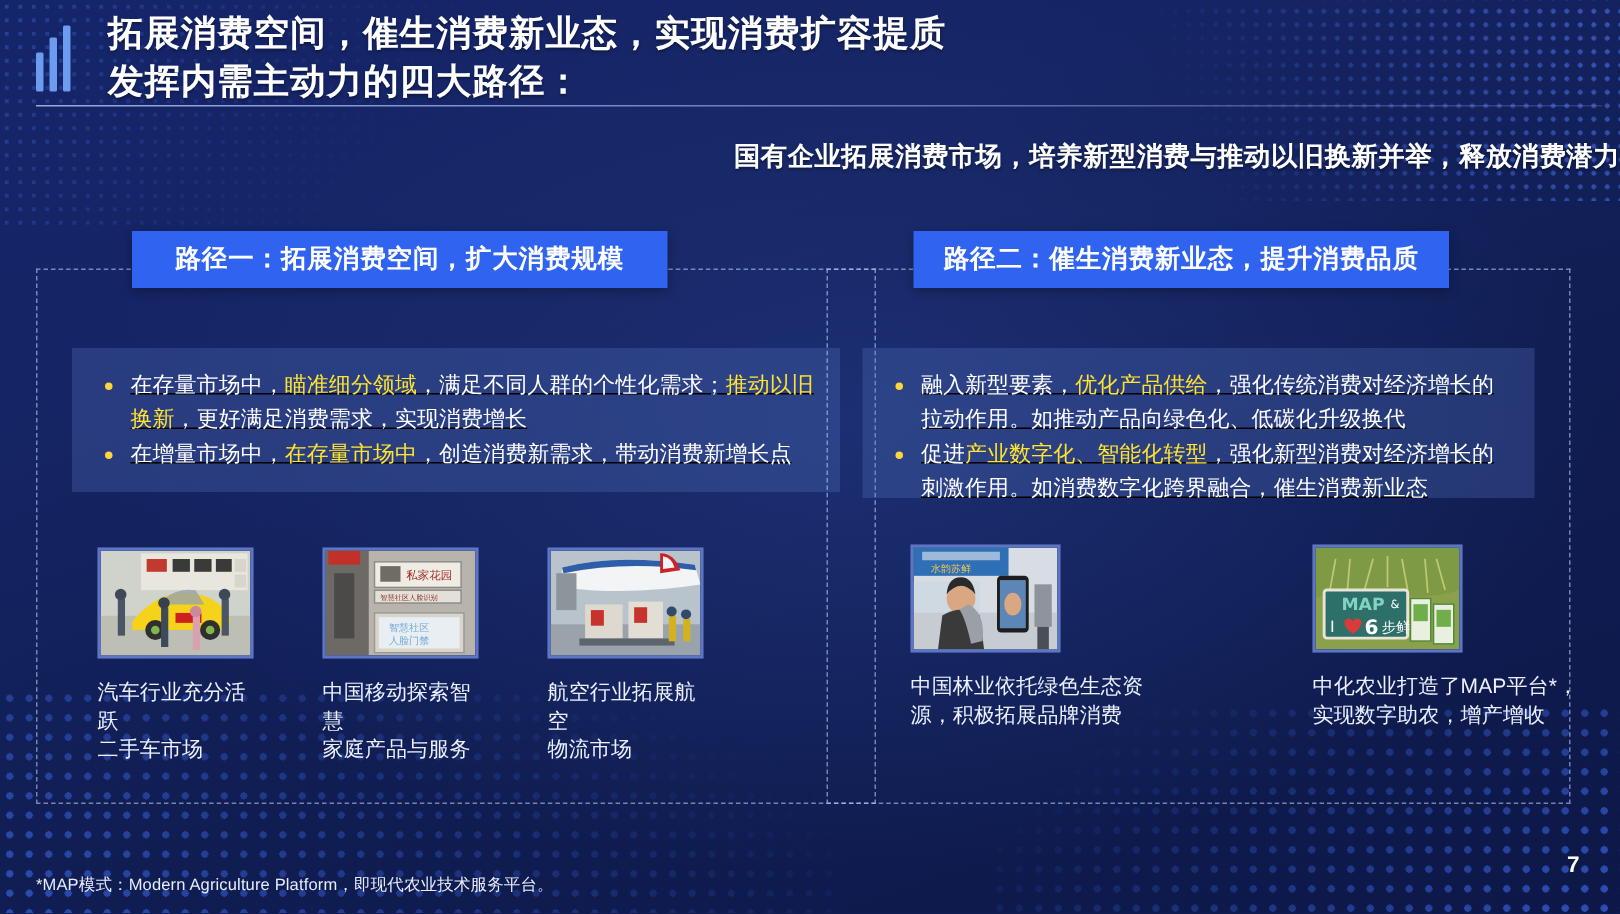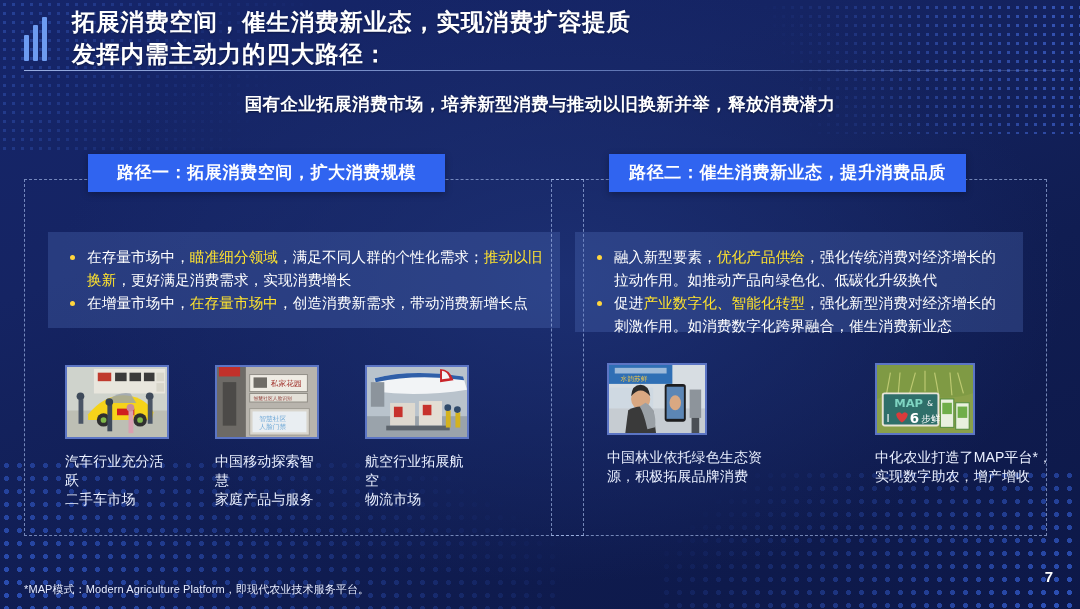--- a/index.html
+++ b/index.html
@@ -66,21 +66,21 @@
   .title-line{
     color:#ffffff; font-size:23.5px; font-weight:bold; letter-spacing:.8px;
     line-height:32px; white-space:nowrap; text-shadow:0 1px 2px rgba(0,0,0,.35);
   }
   #title-rule{
     position:absolute; left:24px; top:70px; width:1044px; height:1px;
     background:linear-gradient(90deg, rgba(173,196,246,.85) 0%, rgba(150,178,240,.55) 60%, rgba(150,178,240,.18) 100%);
   }
 
   #subtitle{
-    position:absolute; top:92px; left:0; width:1080px; text-align:center;
+    position:absolute; top:92px; left:0; width:1080px; text-align:right;
     color:#ffffff; font-size:17.5px; font-weight:bold; letter-spacing:.4px;
     text-shadow:0 1px 2px rgba(0,0,0,.4);
   }
 
   
   .card{ position:absolute; top:179px; height:357px;
          border:1px dashed rgba(176,198,244,.62); }
   #card-left{ left:24px; width:560px; }
   #card-right{ left:551px; width:496px; }
 
@@ -90,20 +90,21 @@
     text-align:center; letter-spacing:.6px; white-space:nowrap;
     box-shadow:0 2px 7px rgba(0,0,0,.3);
   }
   #card-left .card-badge{ left:63px; width:357px; }
   #card-right .card-badge{ left:57px; width:357px; }
 
   .panel{
     position:absolute; left:23px; right:23px; top:52px;
     background:rgba(86,116,193,.30);
     padding:14px 16px 12px 16px;
+    text-decoration:underline;
   }
   #card-left .panel{ height:96px; }
   #card-right .panel{ height:100px; }
 
   .bullet{
     position:relative; padding-left:23px; color:#ffffff;
     font-size:14.6px; line-height:22.5px; letter-spacing:.1px;
     margin-bottom:1px;
   }
   .bullet::before{

